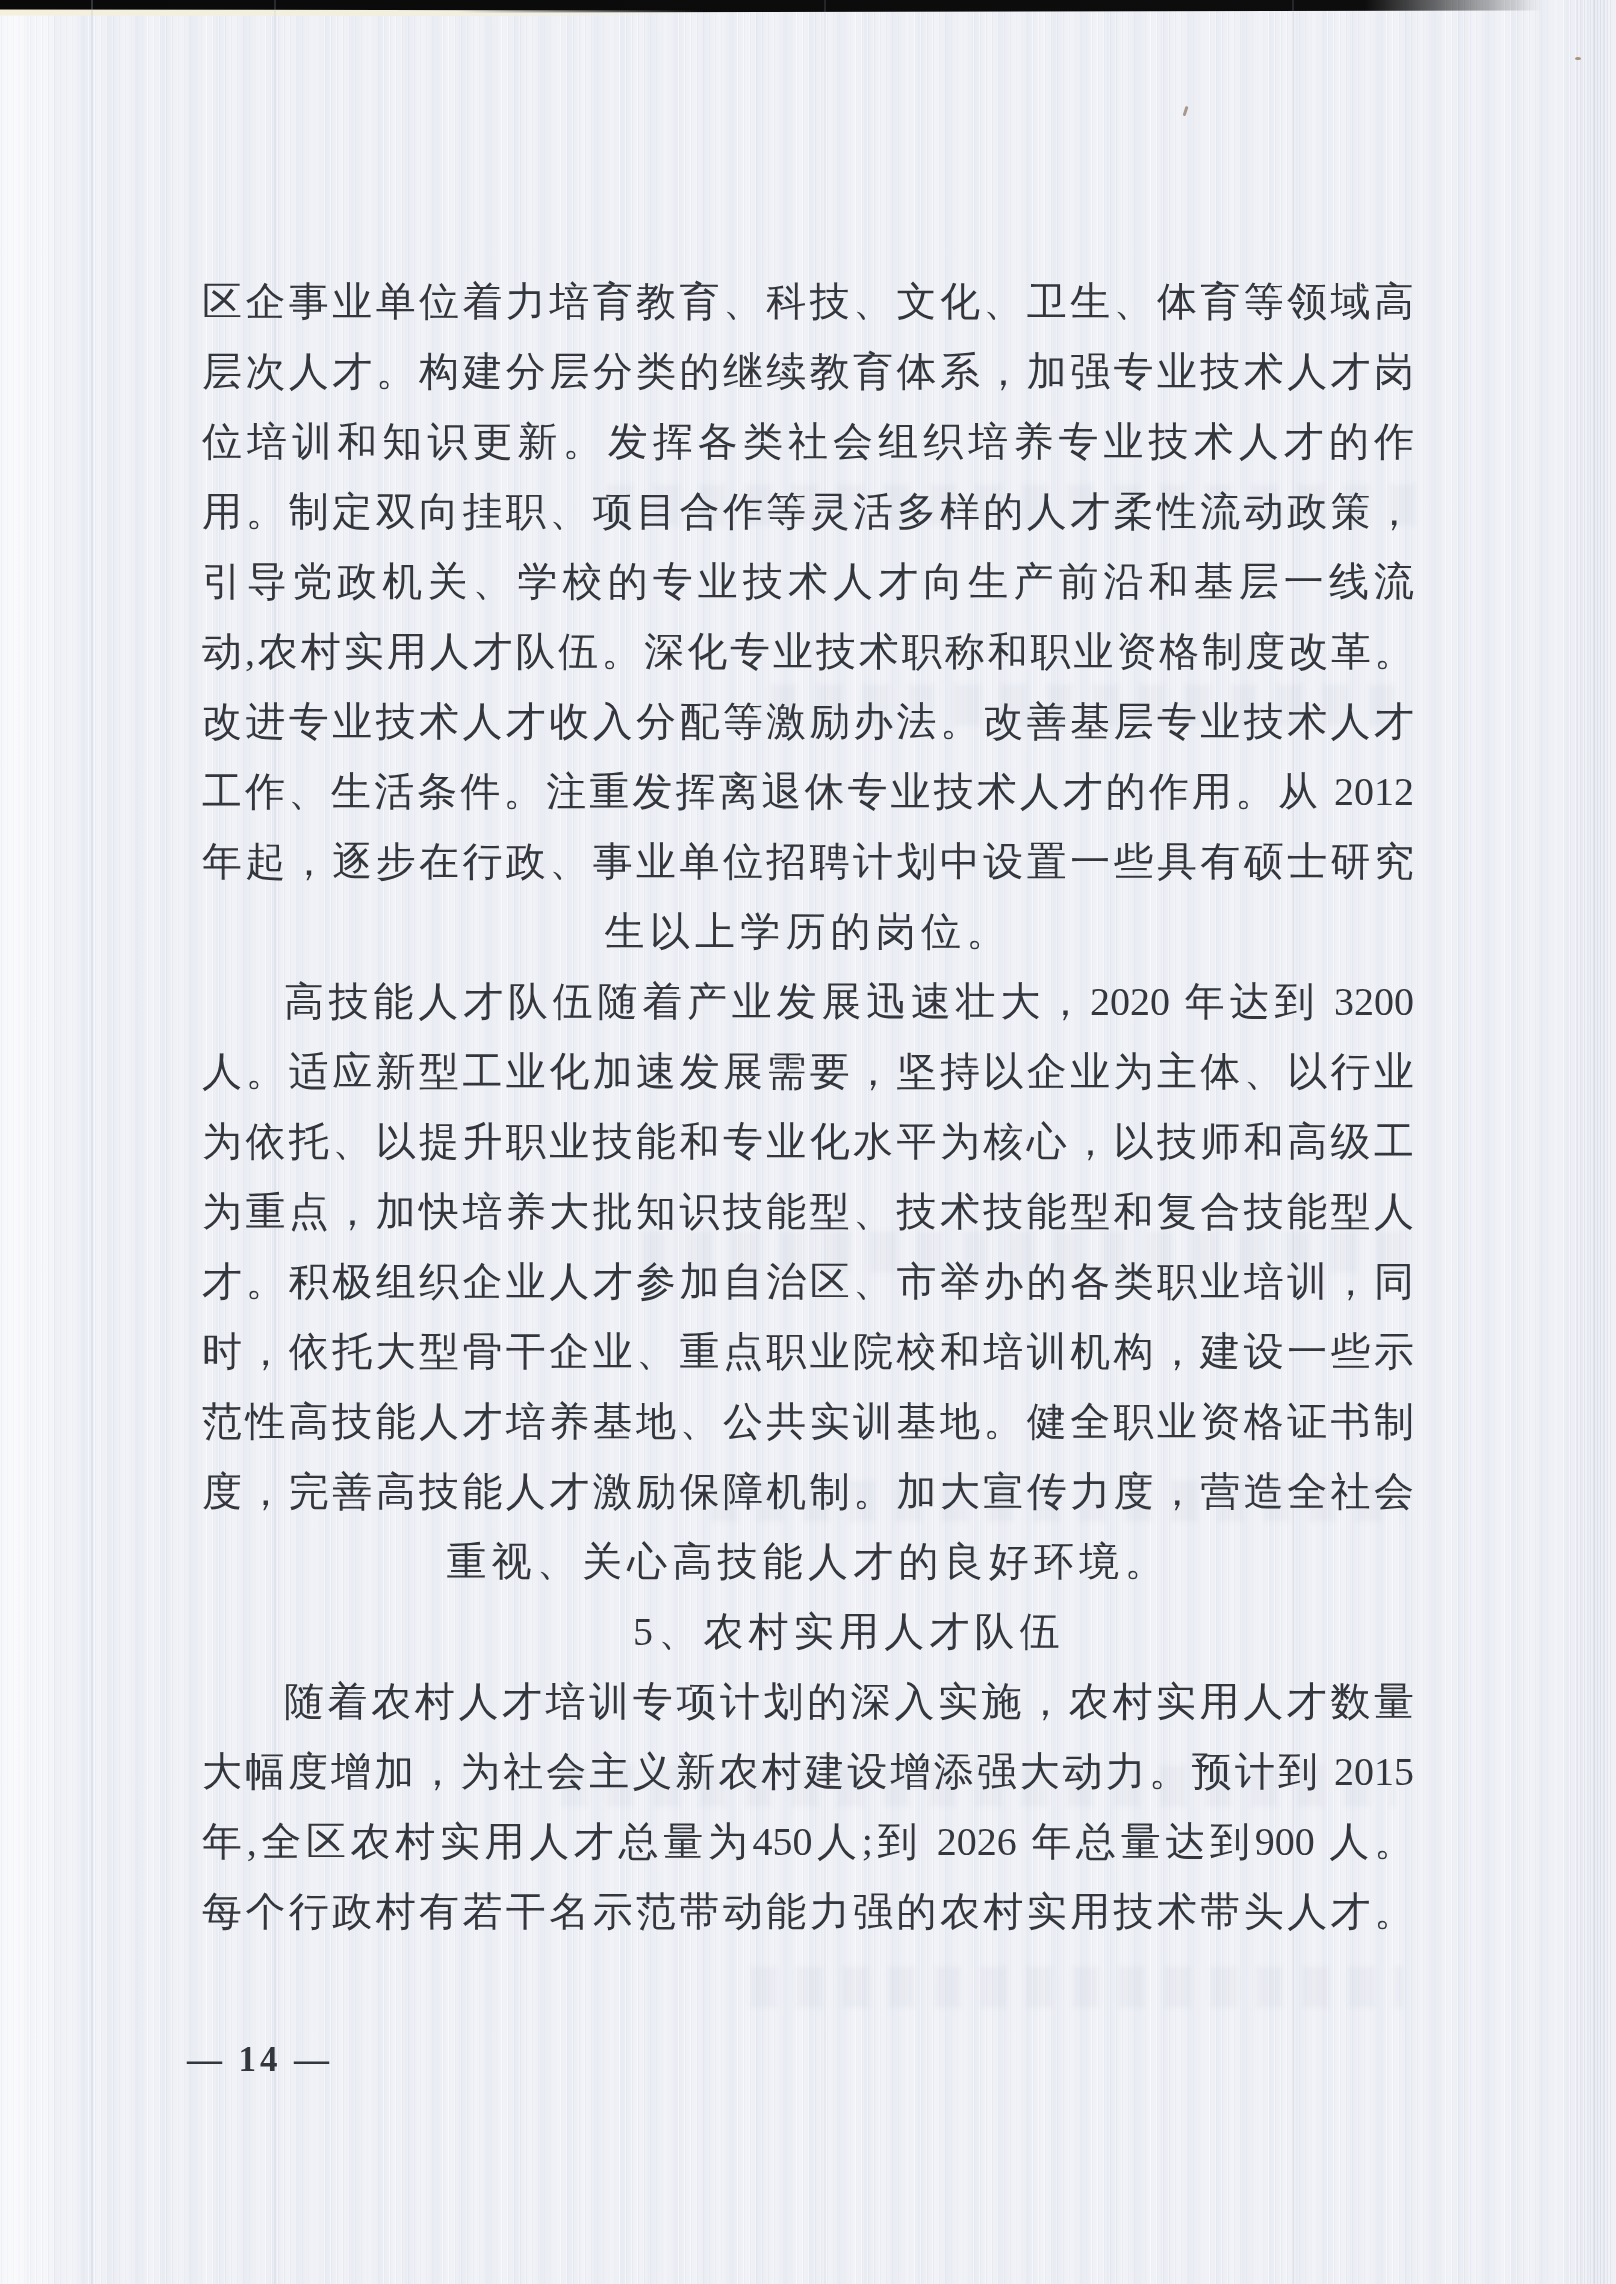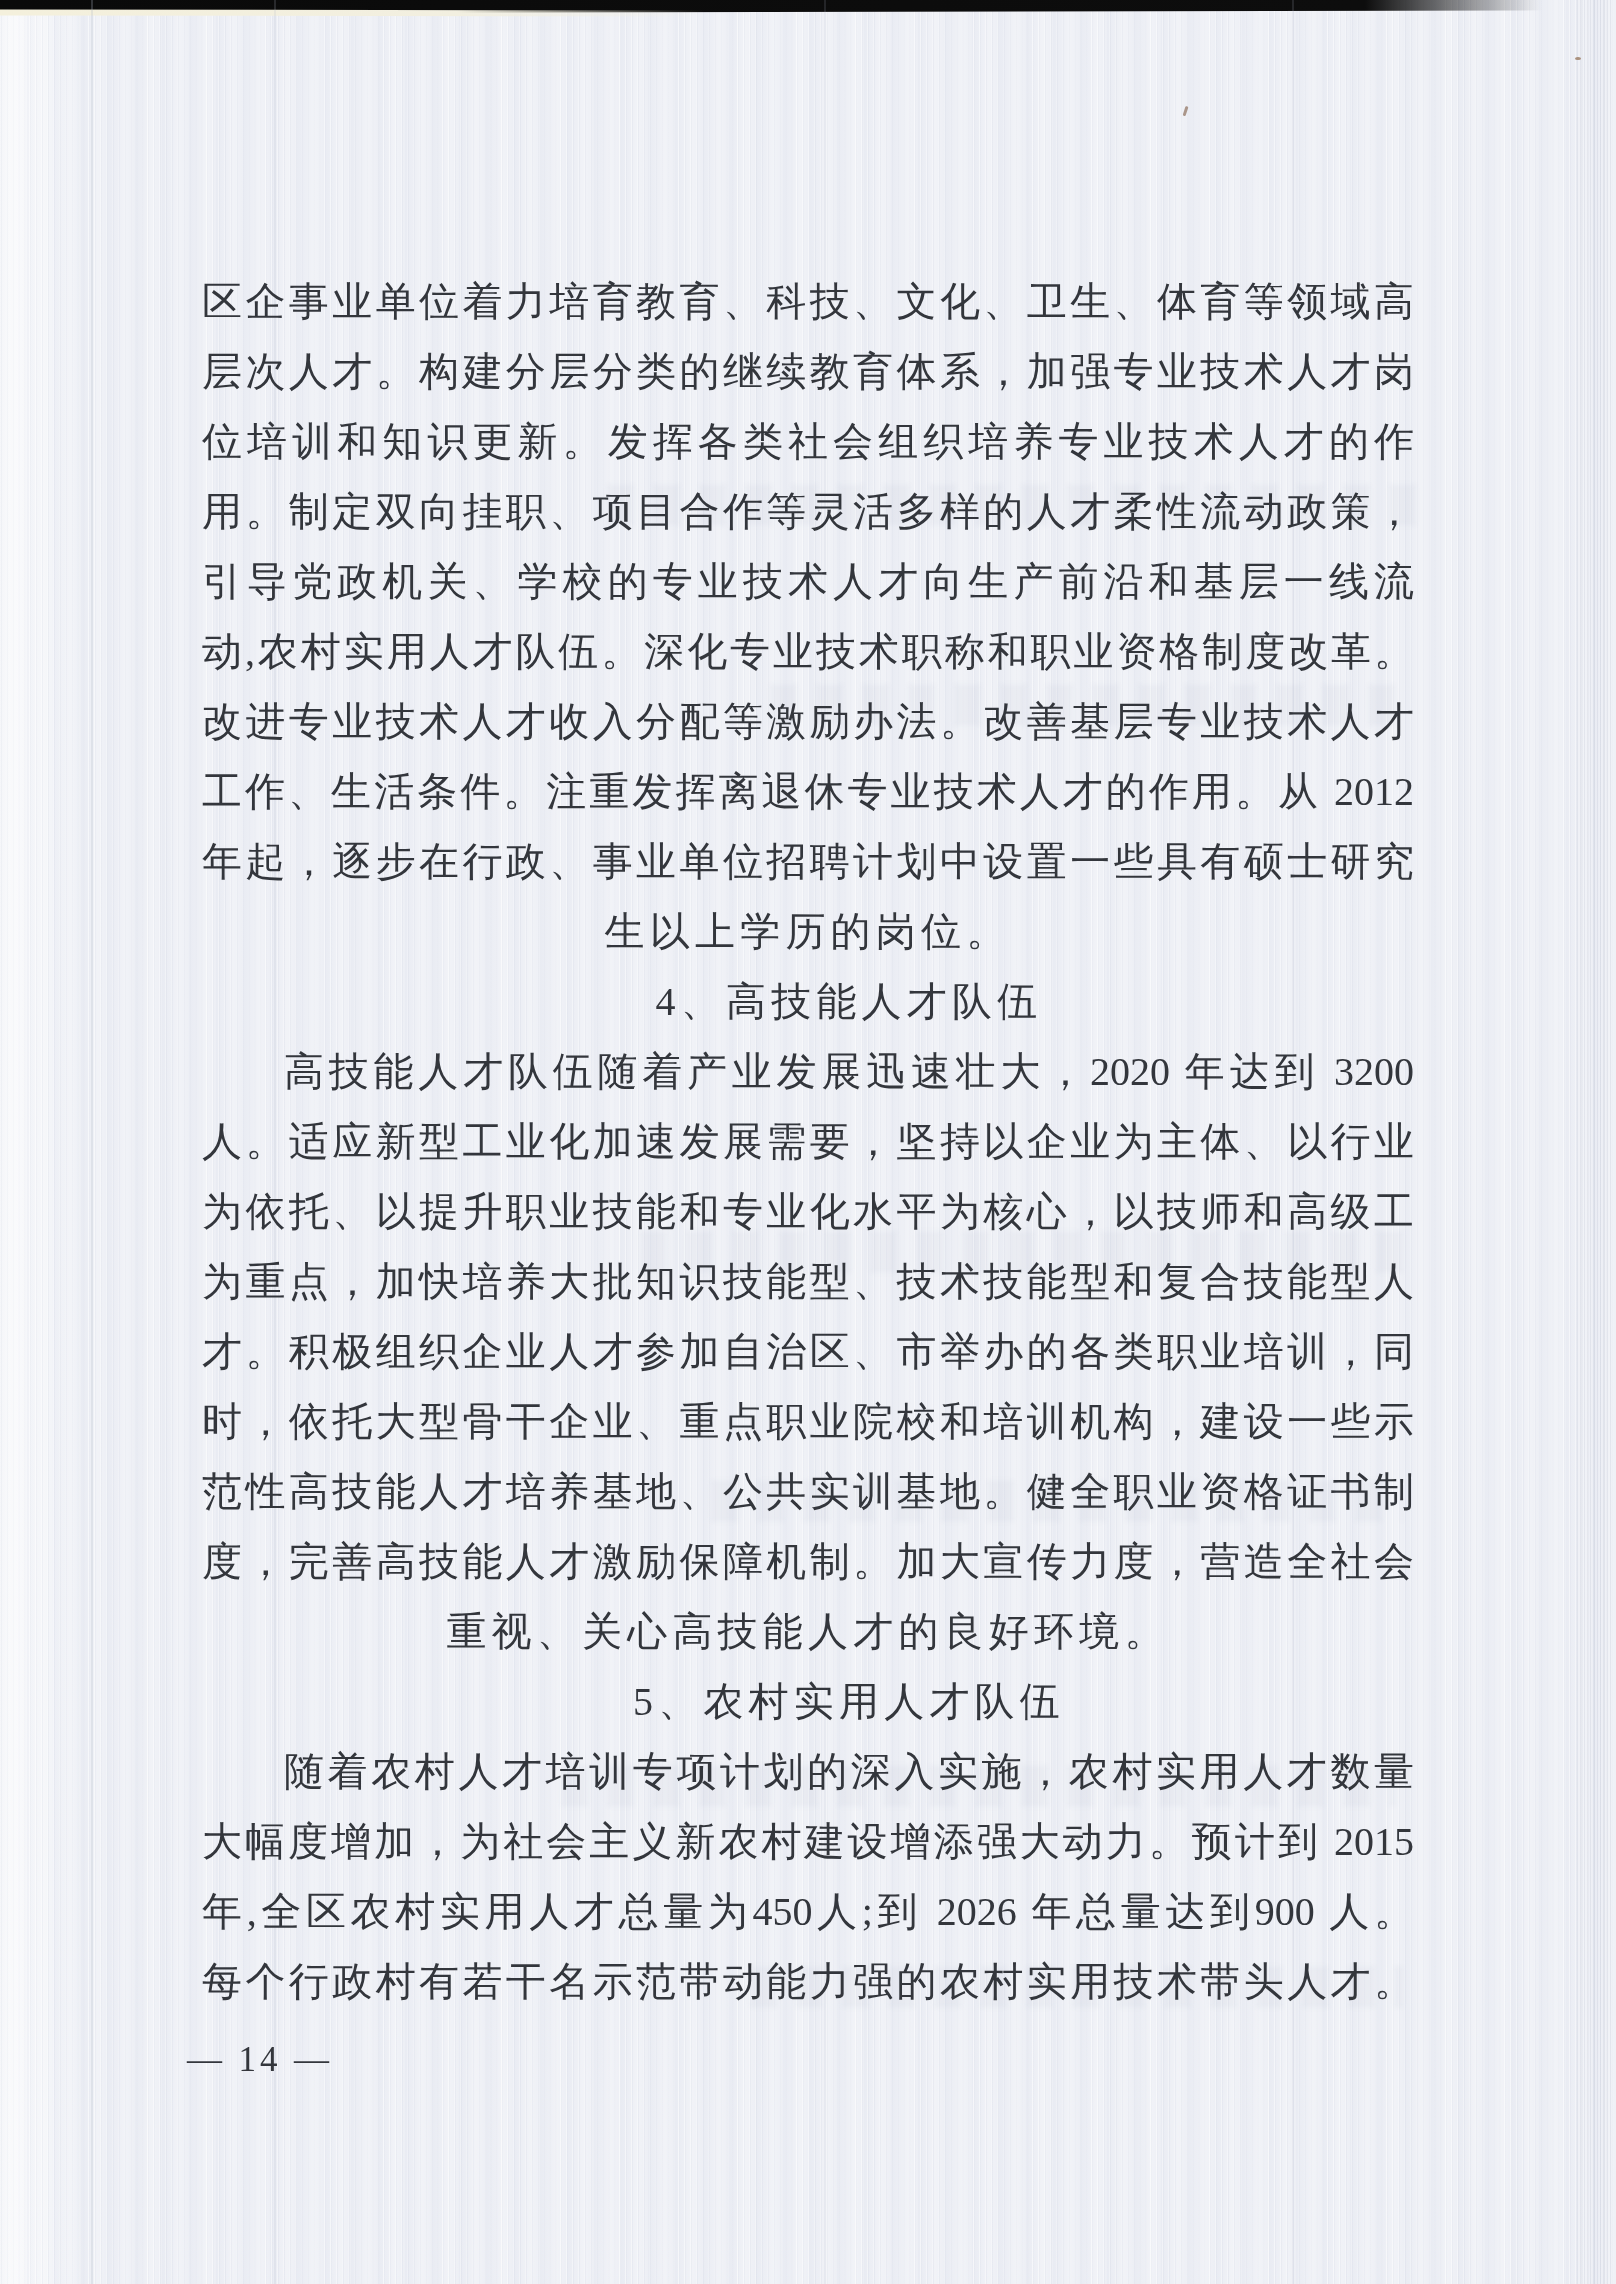--- a/index.html
+++ b/index.html
@@ -104,20 +104,21 @@
   }
   .line.short, .line.heading { letter-spacing: 5.2px; text-align: center; }
   .line.indent { text-indent: 82px; }
 
   .page-number {
     position: absolute;
     left: 187px; top: 2040px;
     font-size: 35px;
     letter-spacing: 3.9px;
     color: #33363c;
+    font-weight: bold;
   }
 </style>
 </head>
 <body>
 
 <div class="page">
 
   <div class="scan-bar"></div>
   <div class="paper-sliver"></div>
 
@@ -141,21 +142,20 @@
       <div class="line full">区企事业单位着力培育教育、科技、文化、卫生、体育等领域高</div>
       <div class="line full">层次人才。构建分层分类的继续教育体系，加强专业技术人才岗</div>
       <div class="line full">位培训和知识更新。发挥各类社会组织培养专业技术人才的作</div>
       <div class="line full">用。制定双向挂职、项目合作等灵活多样的人才柔性流动政策，</div>
       <div class="line full">引导党政机关、学校的专业技术人才向生产前沿和基层一线流</div>
       <div class="line full">动,农村实用人才队伍。深化专业技术职称和职业资格制度改革。</div>
       <div class="line full">改进专业技术人才收入分配等激励办法。改善基层专业技术人才</div>
       <div class="line full">工作、生活条件。注重发挥离退休专业技术人才的作用。从 2012</div>
       <div class="line full">年起，逐步在行政、事业单位招聘计划中设置一些具有硕士研究</div>
       <div class="line short">生以上学历的岗位。</div>
-      <div class="line short indent heading">4、高技能人才队伍</div>
       <div class="line full indent">高技能人才队伍随着产业发展迅速壮大，2020 年达到 3200</div>
       <div class="line full">人。适应新型工业化加速发展需要，坚持以企业为主体、以行业</div>
       <div class="line full">为依托、以提升职业技能和专业化水平为核心，以技师和高级工</div>
       <div class="line full">为重点，加快培养大批知识技能型、技术技能型和复合技能型人</div>
       <div class="line full">才。积极组织企业人才参加自治区、市举办的各类职业培训，同</div>
       <div class="line full">时，依托大型骨干企业、重点职业院校和培训机构，建设一些示</div>
       <div class="line full">范性高技能人才培养基地、公共实训基地。健全职业资格证书制</div>
       <div class="line full">度，完善高技能人才激励保障机制。加大宣传力度，营造全社会</div>
       <div class="line short">重视、关心高技能人才的良好环境。</div>
       <div class="line short indent heading">5、农村实用人才队伍</div>

